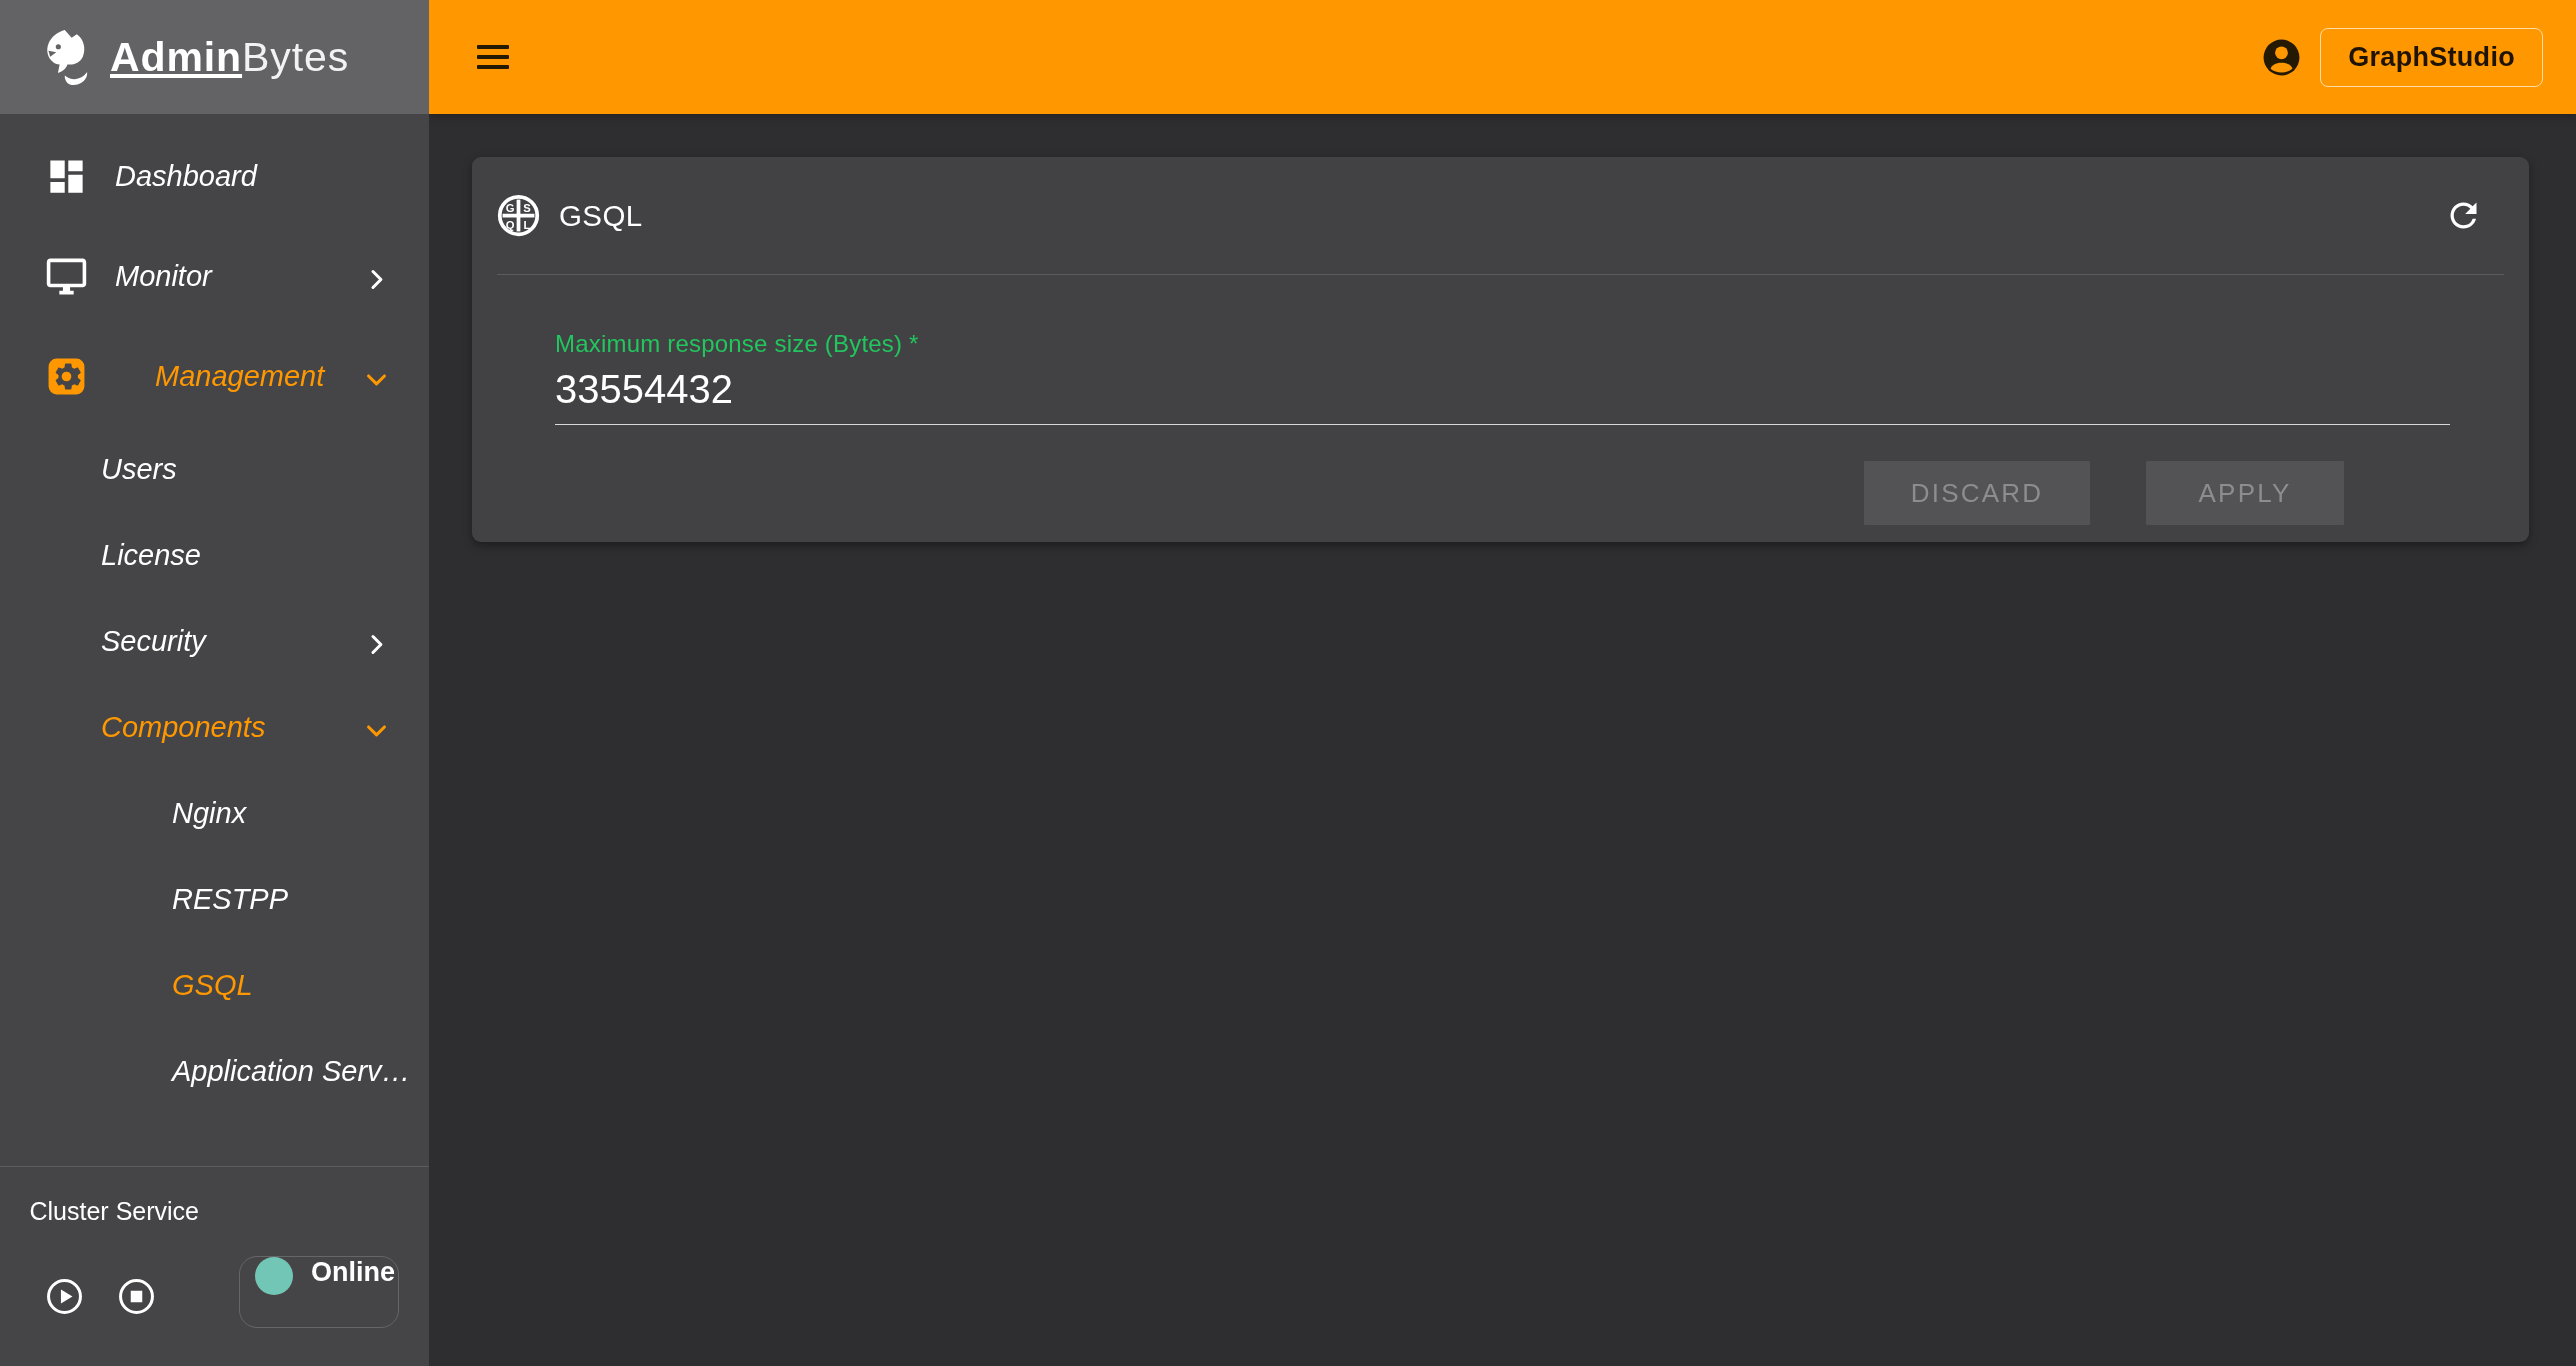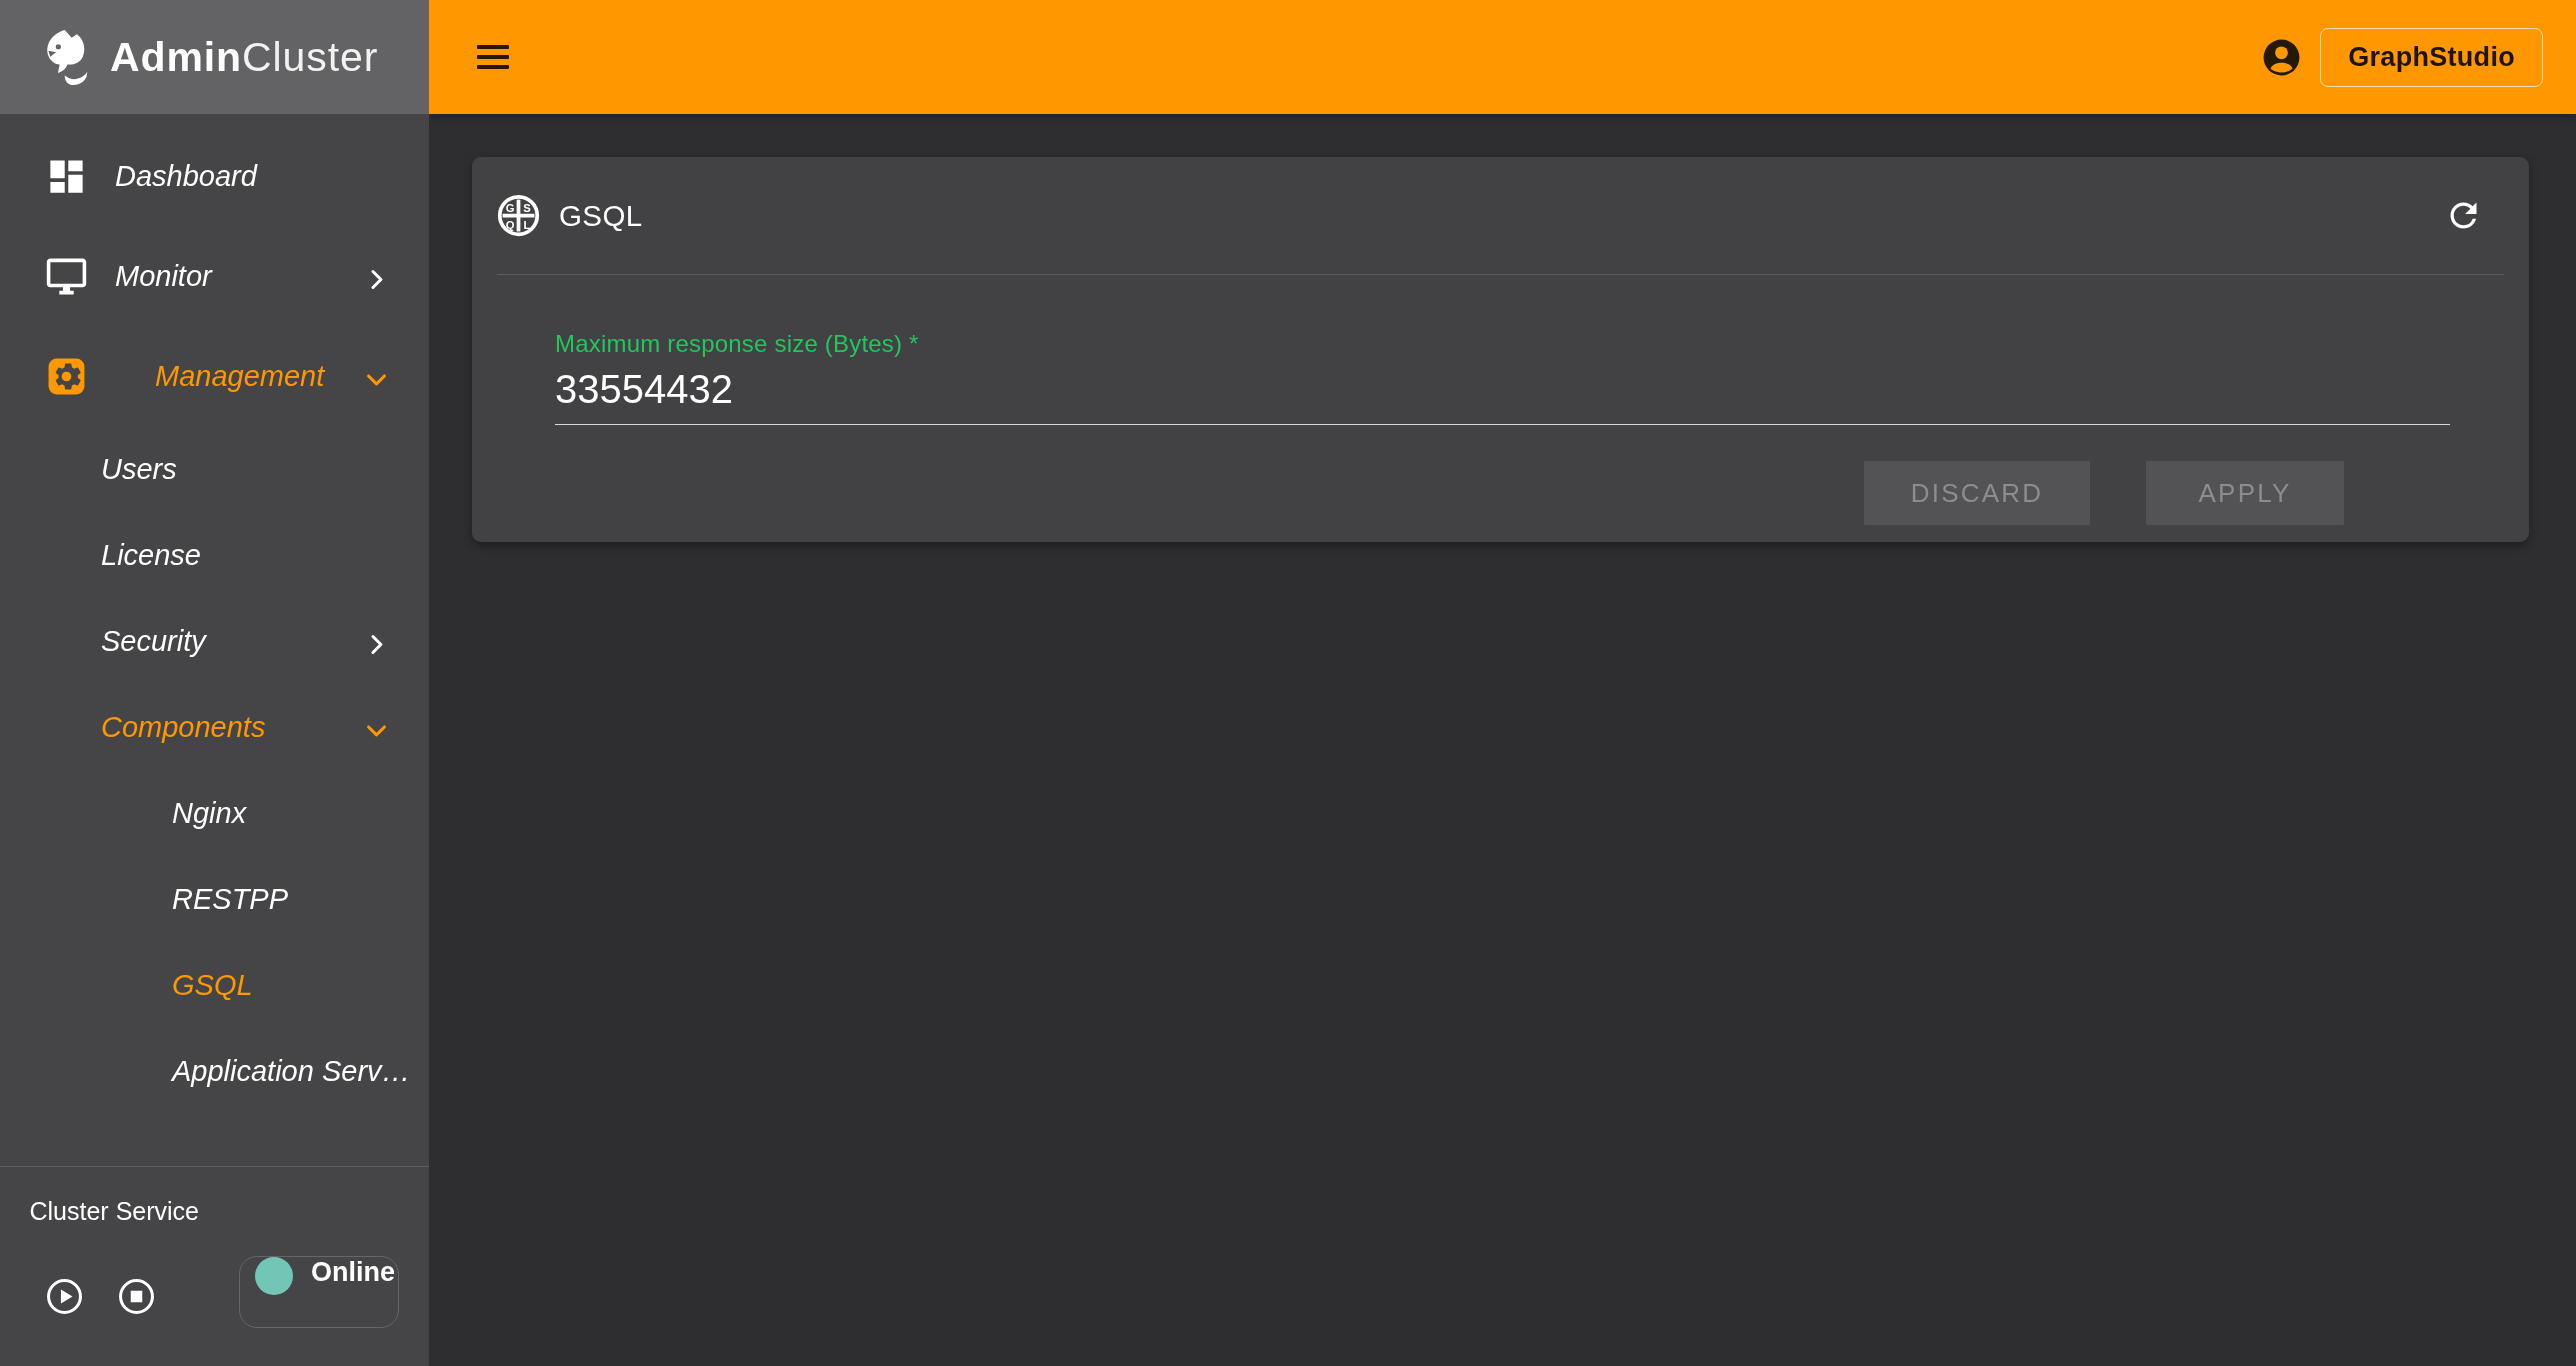--- a/index.html
+++ b/index.html
@@ -8,21 +8,21 @@
     background:#2e2e30;font-family:"Liberation Sans",sans-serif;
     -webkit-font-smoothing:antialiased;
   }
   
   .logo-block{
     position:absolute;left:0;top:0;width:429px;height:114px;
     background:#636365;display:flex;align-items:center;gap:16px;
     padding-left:39px;box-sizing:border-box;z-index:3;
   }
   .brand{font-size:41px;color:#fff;letter-spacing:0.9px;white-space:nowrap;}
-  .brand .b{font-weight:700;}
+  .brand .b{font-weight:700;text-decoration:underline;}
   .brand .l{font-weight:300;opacity:.92;}
   
   .topbar{
     position:absolute;left:429px;top:0;width:2147px;height:114px;
     background:#ff9800;display:flex;align-items:center;z-index:2;
     box-shadow:0 2.7px 7.2px rgba(0,0,0,.25);
   }
   .hamburger{margin-left:48px;width:32px;cursor:pointer;}
   .hamburger div{height:4.5px;background:#241a04;margin:0 0 5.4px 0;border-radius:0.9px;}
   .hamburger div:last-child{margin-bottom:0;}
@@ -105,21 +105,21 @@
 
 <div class="logo-block">
   <span style="display:inline-flex;">
     <svg width="55" height="63" viewBox="0 0 64 68">
       <path fill="#fff" d="M30 2 C22 4 14 10 11 18 C8 26 10 34 16 39 C18 41 21 42 24 42 L22 52 C28 50 32 46 33 42 C40 43 48 40 51 33 C55 24 52 12 44 7 L38 11 L30 2 Z"></path>
       <path fill="#fff" d="M30 55 C38 62 50 60 56 51 C57 60 48 67 38 66 C32.5 65.4 29.5 59.5 30 55 Z"></path>
       <circle cx="22.5" cy="21.5" r="3" fill="#636365"></circle>
       <path fill="#636365" d="M11 26 L20 28 L13 33 Z"></path>
     </svg>
   </span>
-  <span class="brand"><span class="b">Admin</span><span class="l">Cluster</span></span>
+  <span class="brand"><span class="b">Admin</span><span class="l">Bytes</span></span>
 </div>
 
 <div class="topbar">
   <div class="hamburger">
       <div></div>
       <div></div>
       <div></div>
     </div>
   <div class="topbar-spacer"></div>
   <span class="account">

